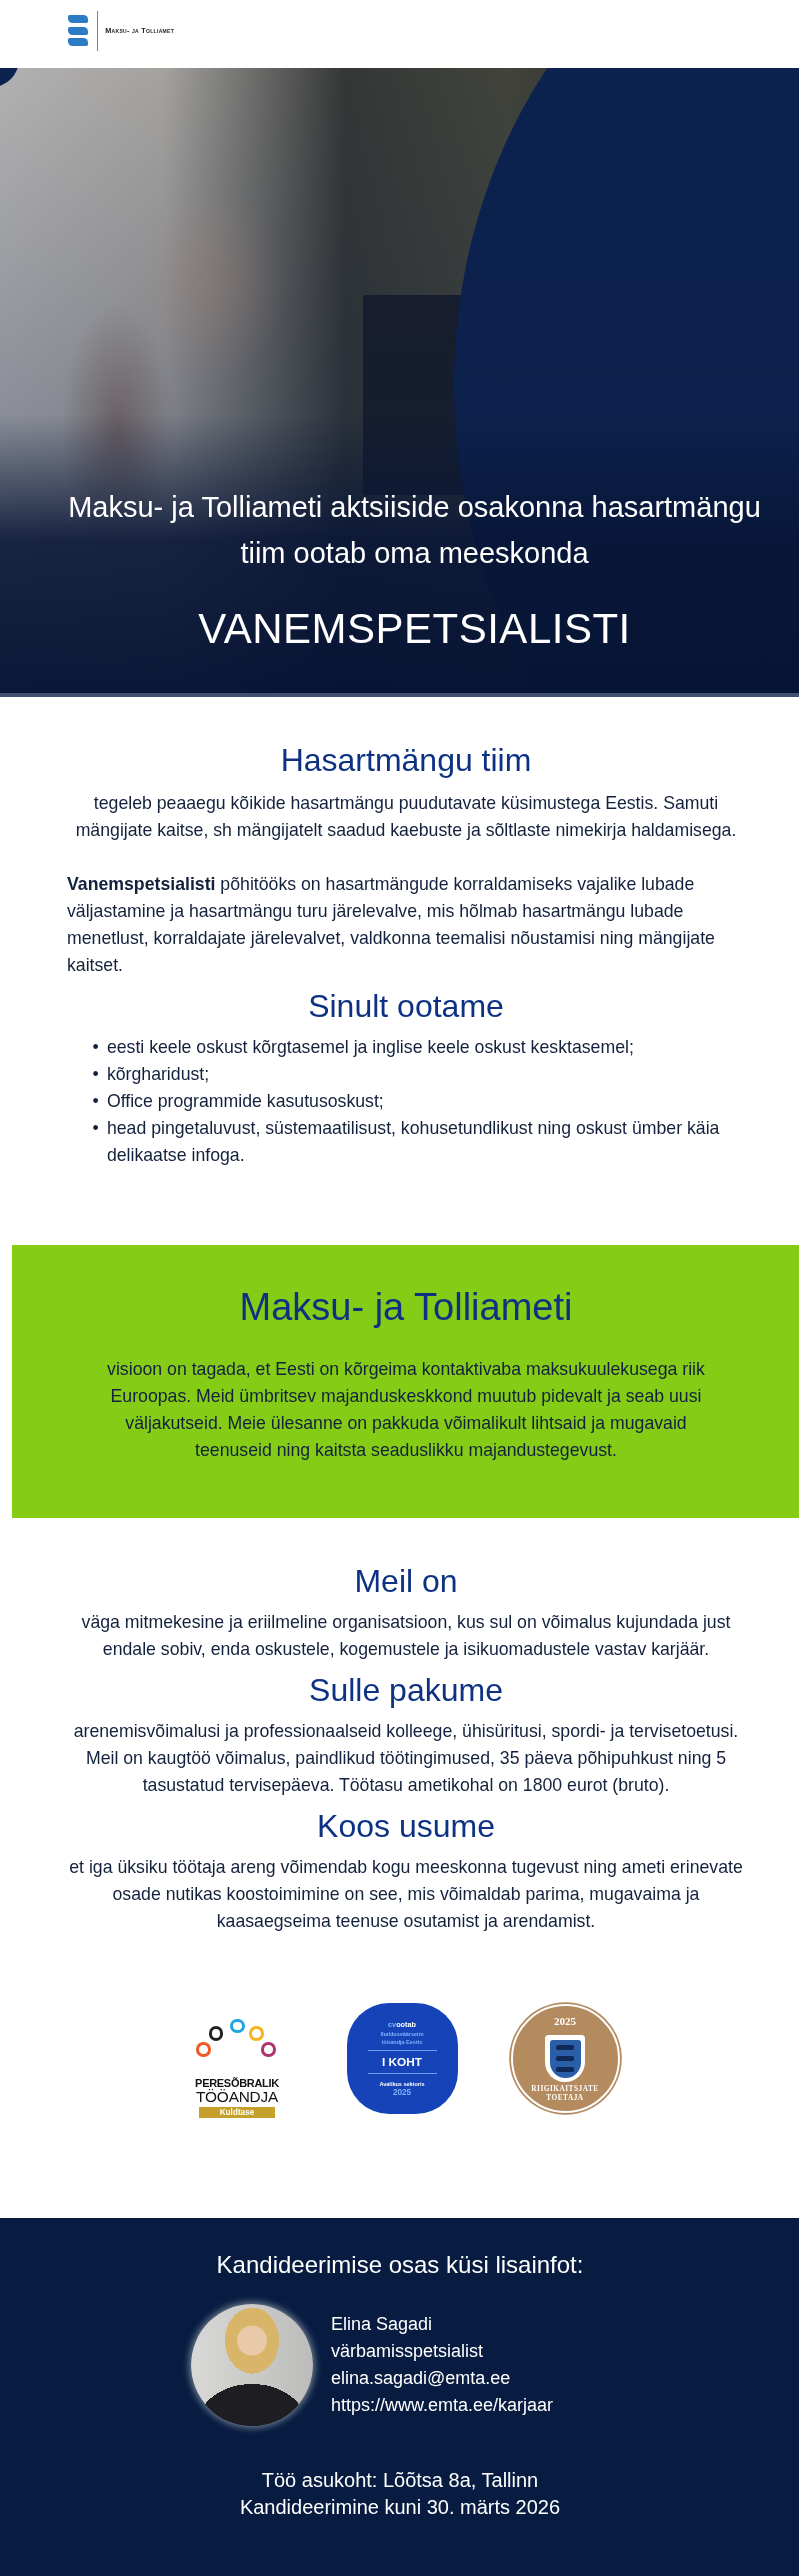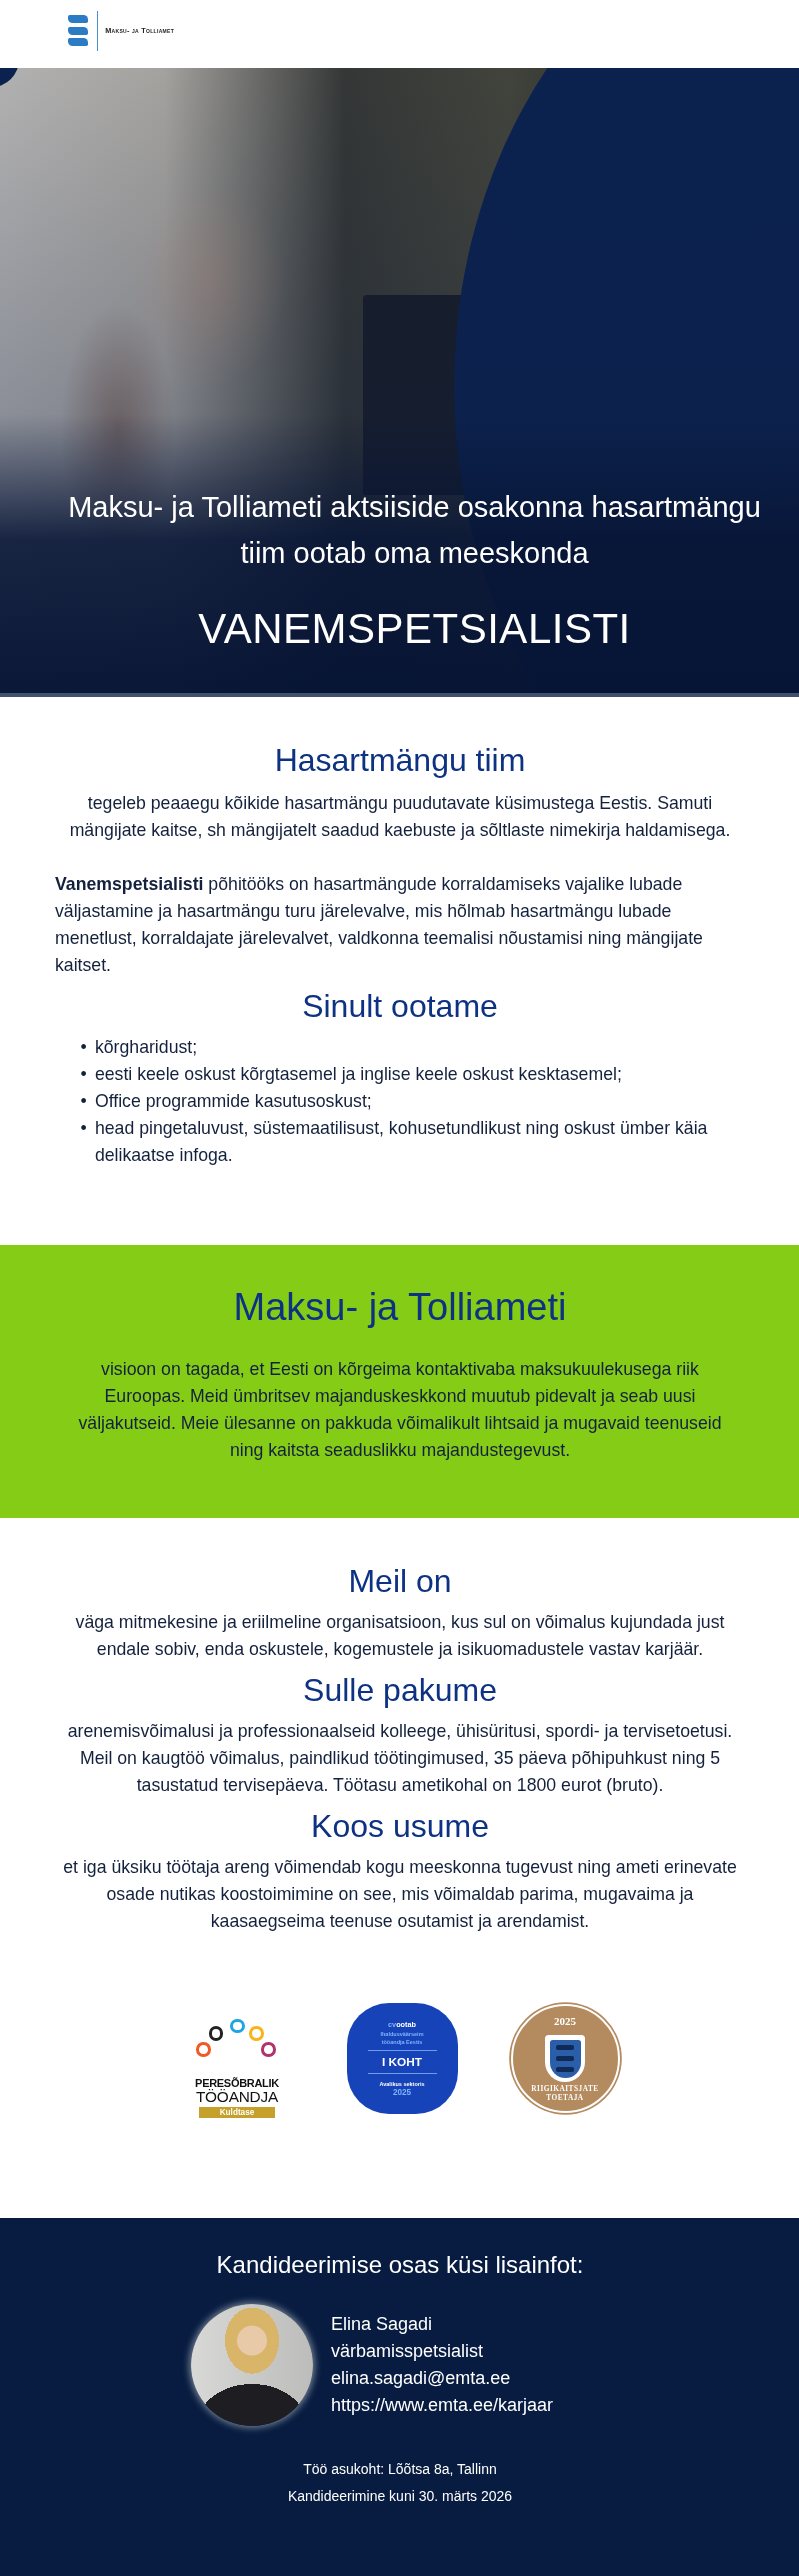--- a/index.html
+++ b/index.html
@@ -26,21 +26,21 @@
   .hero-curve { position: absolute; left: 454px; top: -182px; width: 818px; height: 1000px; border-radius: 50%; background: #0c2350; }
   .hero-curve-tl { position: absolute; left: -36px; top: -36px; width: 55px; height: 55px; border-radius: 50%; background: #0c2350; }
   .hero-overlay { position: absolute; left: 0; top: 0; width: 800px; height: 629px;
     background: linear-gradient(180deg, rgba(12,30,70,0.15) 0%, rgba(12,30,70,0.35) 55%, rgba(8,22,55,0.92) 75%, rgba(6,20,52,0.98) 100%); }
   .hero-text { position: absolute; left: 0; right: 0; top: 416px; text-align: center; color: #fff; margin-left: 29px; }
   .hero-subtitle { font-size: 29px; line-height: 46px; font-weight: normal; padding: 0 18px; }
   .hero-title { font-size: 42px; font-weight: normal; margin-top: 29px; letter-spacing: 0.5px; }
   .hero-bottom-line { position: absolute; left: 0; right: 0; bottom: 0; height: 3.6px; background: rgba(120,140,170,0.5); }
 
   
-  .section { padding: 0 55px; }
+  .section { padding: 0 55px; margin-left: 12px; }
   h2 { color: #0e3283; font-weight: normal; text-align: center; font-size: 32px; }
   p.center { text-align: center; }
   .body-text { font-size: 17.7px; line-height: 27px; color: #14213d; }
 
   .sec-team { padding-top: 45px; }
   .sec-team h2 { margin-bottom: 11px; }
   .sec-team .intro { padding: 0 0; }
   .sec-team .detail { margin-top: 27px; text-align: left; }
   .sec-team .detail b { font-weight: bold; }
   .sec-expect h2 { margin-top: 9px; margin-bottom: 9px; }
@@ -85,21 +85,21 @@
   .footer-heading { text-align: center; font-size: 24px; margin-top: 33px; }
   .contact { display: flex; align-items: center; margin-top: 25.4px; padding-left: 191px; }
   .avatar { width: 122px; height: 122px; border-radius: 50%; background:
       radial-gradient(circle at 50% 30%, #e8c9a8 0 14.5px, transparent 15.4px),
       radial-gradient(ellipse 27px 33px at 50% 30%, #d9b56a 0 100%, transparent 100%),
       radial-gradient(ellipse 55px 42px at 50% 100%, #1d1d22 0 100%, transparent 100%),
       linear-gradient(90deg, #d8d8d6, #bcbcba);
       box-shadow: 0 0 7.3px 1.8px rgba(255,255,255,0.45); flex: none; }
   .contact-info { margin-left: 18px; font-size: 18px; line-height: 27px; }
   .contact-email { color: #ffffff; }
-  .footer-meta { text-align: center; font-size: 14px; line-height: 27px; margin-top: 30px; }
+  .footer-meta { text-align: center; font-size: 20px; line-height: 27px; margin-top: 41px; }
 
   .page { position: relative; width: 800px; height: 2576px; }
 </style>
 </head>
 <body>
 
 <div class="page">
 
   <header class="header">
     <div class="logo">
@@ -128,22 +128,22 @@
 
   <section class="section sec-team">
     <h2>Hasartmängu tiim</h2>
     <p class="body-text center intro">tegeleb peaaegu kõikide hasartmängu puudutavate küsimustega Eestis. Samuti mängijate kaitse, sh mängijatelt saadud kaebuste ja sõltlaste nimekirja haldamisega.</p>
     <p class="body-text detail"><b>Vanemspetsialisti</b><span> põhitööks on hasartmängude korraldamiseks vajalike lubade väljastamine ja hasartmängu turu järelevalve, mis hõlmab hasartmängu lubade menetlust, korraldajate järelevalvet, valdkonna teemalisi nõustamisi ning mängijate kaitset.</span></p>
   </section>
 
   <section class="section sec-expect">
     <h2>Sinult ootame</h2>
     <ul class="body-text">
+      <li>eesti keele oskust kõrgtasemel ja inglise keele oskust kesktasemel;</li>
       <li>kõrgharidust;</li>
-      <li>eesti keele oskust kõrgtasemel ja inglise keele oskust kesktasemel;</li>
       <li>Office programmide kasutusoskust;</li>
       <li>head pingetaluvust, süstemaatilisust, kohusetundlikust ning oskust ümber käia delikaatse infoga.</li>
     </ul>
   </section>
 
   <section class="section sec-vision">
     <h2>Maksu- ja Tolliameti</h2>
     <p class="body-text center">visioon on tagada, et Eesti on kõrgeima kontaktivaba maksukuulekusega riik Euroopas. Meid ümbritsev majanduskeskkond muutub pidevalt ja seab uusi väljakutseid. Meie ülesanne on pakkuda võimalikult lihtsaid ja mugavaid teenuseid ning kaitsta seaduslikku majandustegevust.</p>
   </section>
 

